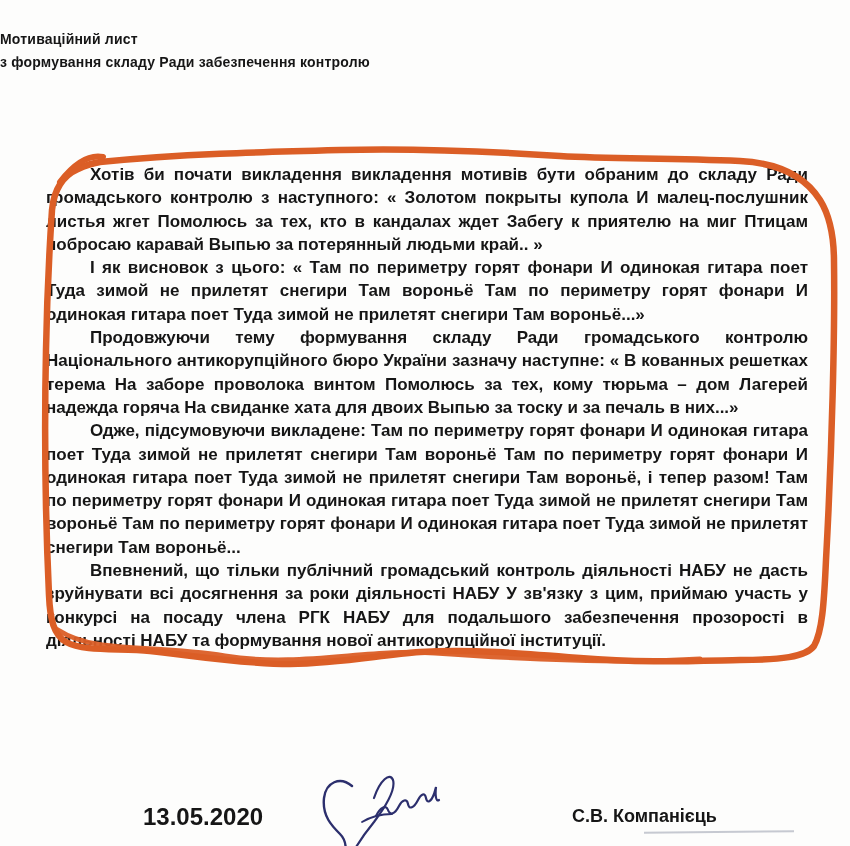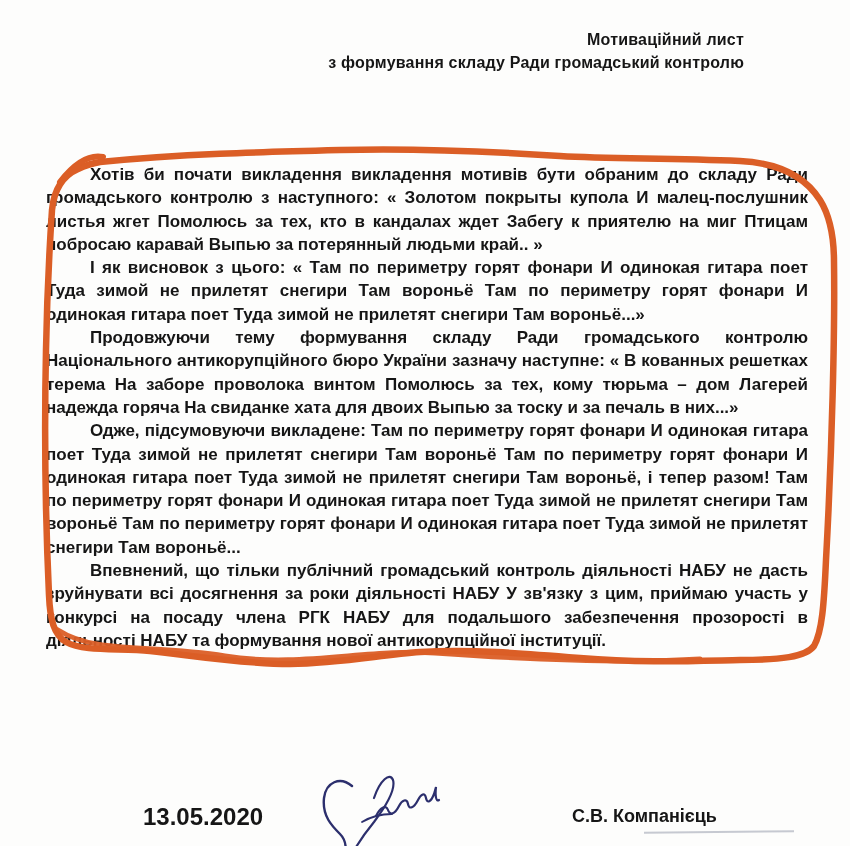--- a/index.html
+++ b/index.html
@@ -11,23 +11,23 @@
     background: #fdfdfc;
     overflow: hidden;
     font-family: "Liberation Sans", sans-serif;
     color: #161616;
   }
   .title-block {
     position: absolute;
     top: 28px;
     left: 0;
     width: 744px;
-    text-align: right;
+    text-align: left;
     font-weight: 700;
-    font-size: 16px;
+    font-size: 14px;
     line-height: 23px;
     letter-spacing: 0.2px;
   }
   .letter-body {
     position: absolute;
     top: 163px;
     left: 46px;
     width: 762px;
     font-size: 17px;
     line-height: 23.3px;
@@ -75,21 +75,21 @@
     height: 76px;
   }
 </style>
 </head>
 <body>
 
 <div class="page">
 
   <header class="title-block">
     <div>Мотиваційний лист</div>
-    <div>з формування складу Ради громадський контролю</div>
+    <div>з формування складу Ради забезпечення контролю</div>
   </header>
 
   <main class="letter-body">
     <p class="indent">Хотів би почати викладення викладення мотивів бути обраним до складу Ради громадського контролю з наступного: « Золотом покрыты купола И малец-послушник листья жгет Помолюсь за тех, кто в кандалах ждет Забегу к приятелю на миг Птицам побросаю каравай Выпью за потерянный людьми край.. »</p>
     <p class="indent">І як висновок з цього: « Там по периметру горят фонари И одинокая гитара поет Туда зимой не прилетят снегири Там вороньё Там по периметру горят фонари И одинокая гитара поет Туда зимой не прилетят снегири Там вороньё...»</p>
     <p class="indent">Продовжуючи тему формування складу Ради громадського контролю Національного антикорупційного бюро України зазначу наступне: « В кованных решетках терема На заборе проволока винтом Помолюсь за тех, кому тюрьма – дом Лагерей надежда горяча На свиданке хата для двоих Выпью за тоску и за печаль в них...»</p>
     <p class="indent">Одже, підсумовуючи викладене: Там по периметру горят фонари И одинокая гитара поет Туда зимой не прилетят снегири Там вороньё Там по периметру горят фонари И одинокая гитара поет Туда зимой не прилетят снегири Там вороньё, і тепер разом! Там по периметру горят фонари И одинокая гитара поет Туда зимой не прилетят снегири Там вороньё Там по периметру горят фонари И одинокая гитара поет Туда зимой не прилетят снегири Там вороньё...</p>
     <p class="indent">Впевнений, що тільки публічний громадський контроль діяльності НАБУ не дасть зруйнувати всі досягнення за роки діяльності НАБУ У зв'язку з цим, приймаю участь у конкурсі на посаду члена РГК НАБУ для подальшого забезпечення прозорості в діяльності НАБУ та формування нової антикорупційної інституції.</p>
   </main>
 

